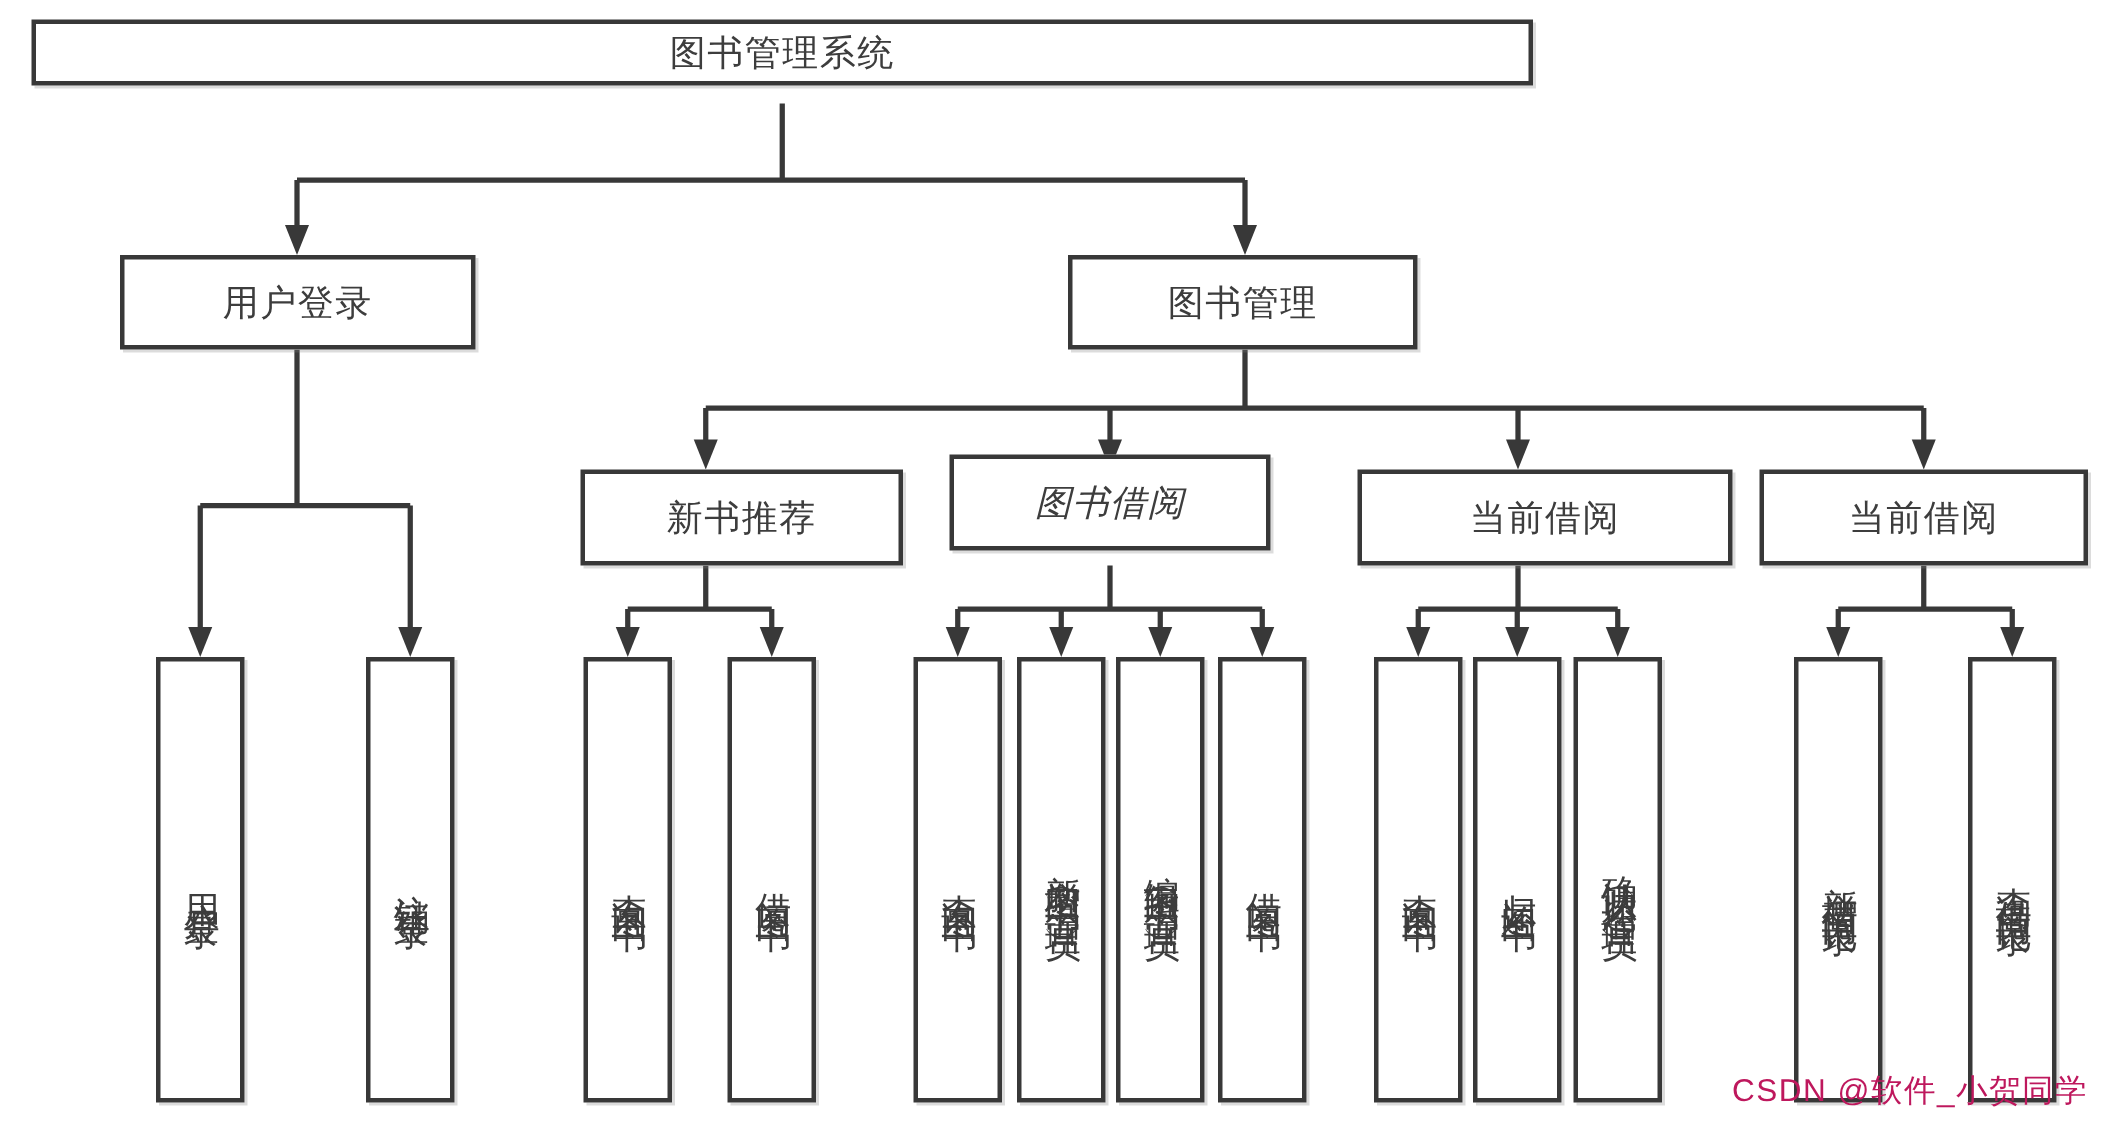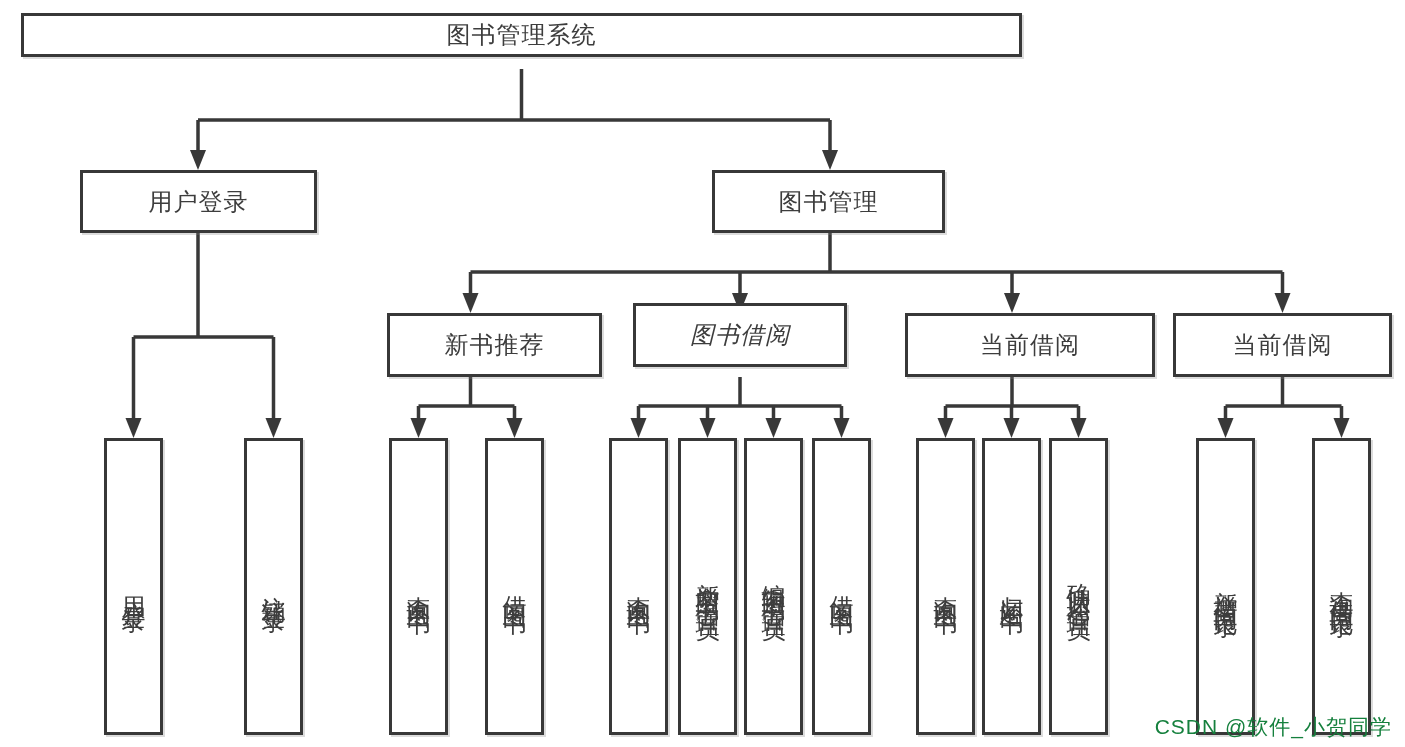--- a/index.html
+++ b/index.html
@@ -34,21 +34,21 @@
   .vbox {
     writing-mode: vertical-rl;
     letter-spacing: 5px;
     line-height: 1;
   }
   #watermark {
     position: absolute;
     right: 13px;
     bottom: 6px;
     font-size: 21px;
-    color: #15803d;
+    color: #be185d;
     letter-spacing: 1px;
     z-index: 5;
     white-space: nowrap;
   }
 </style>
 </head>
 <body>
 
 <div id="canvas">
 

